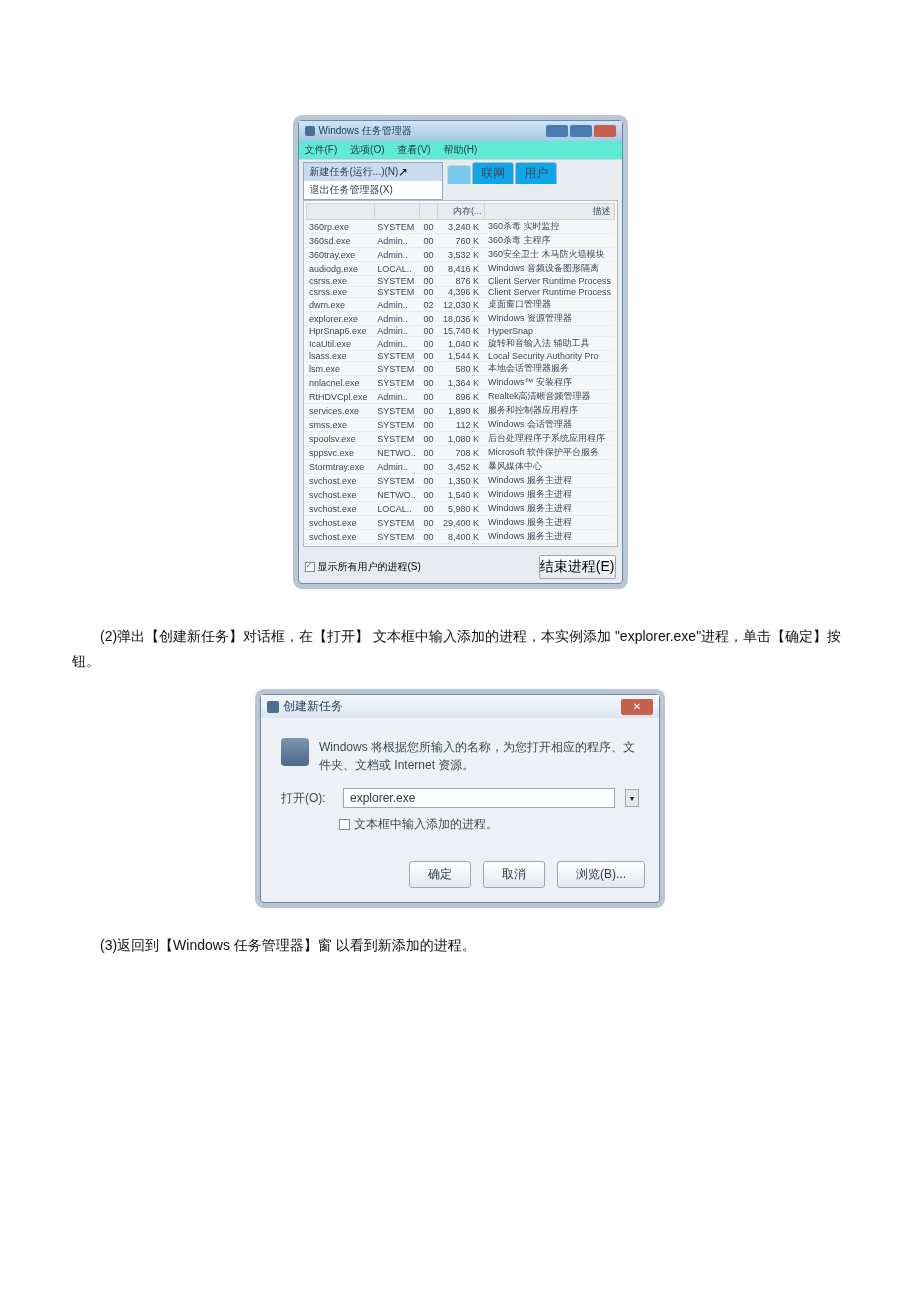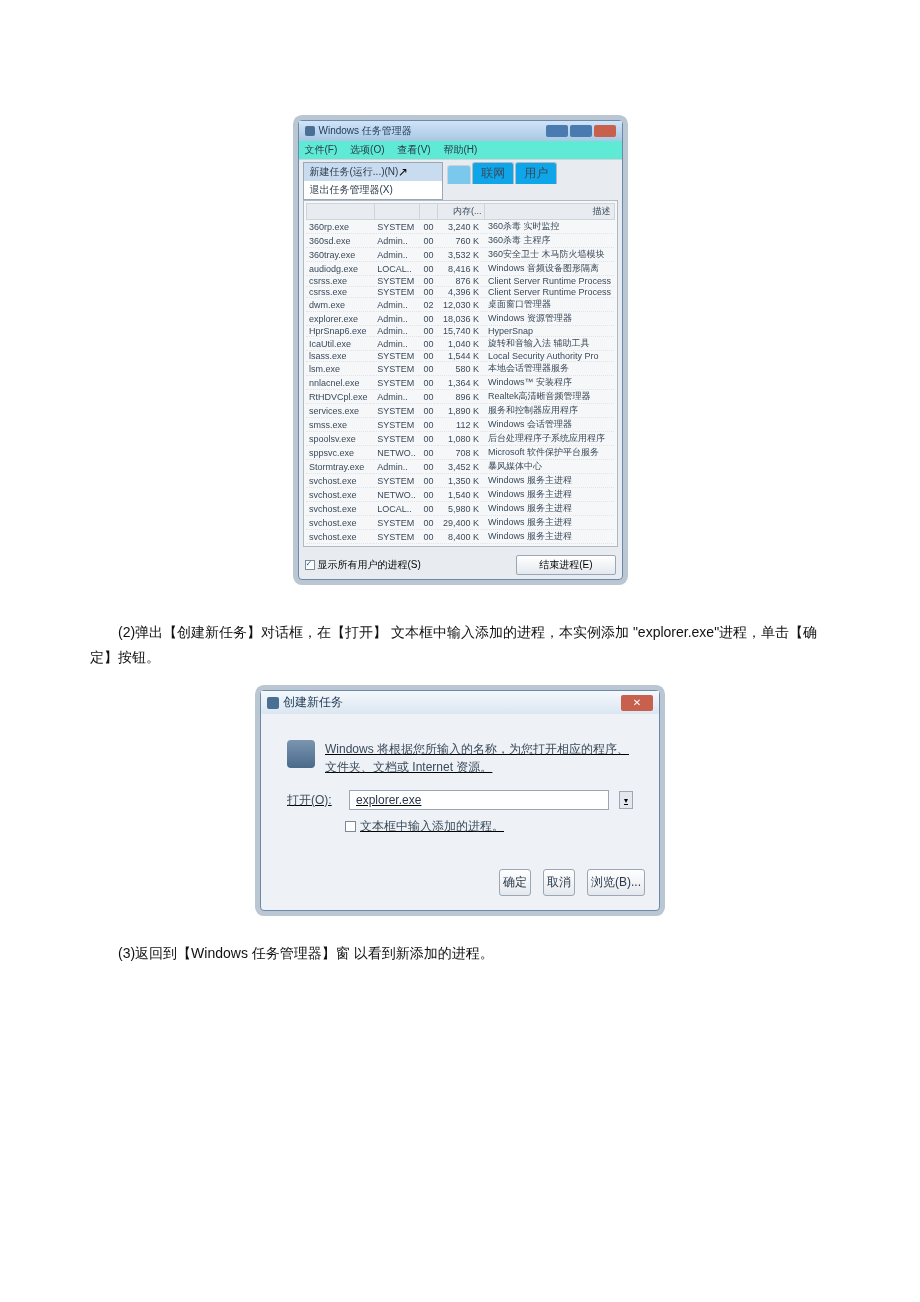--- a/index.html
+++ b/index.html
@@ -99,40 +99,40 @@
       padding: 4px 6px;
       align-items: center;
       gap: 8px;
     }
     .tm-check { display: flex; align-items: center; gap: 3px; }
     .tm-check .box { width: 10px; height: 10px; border: 1px solid #7a8a9a; background: #fff; display: inline-block; position: relative; }
     .tm-check .box::after { content: "✓"; font-size: 8px; position: absolute; top: -2px; left: 0; color: #2a5a8a; }
     .tm-btn {
       border: 1px solid #9aa7b5;
       background: linear-gradient(#fff,#e4e8ee);
-      padding: 2px 22px;
-      font-size: 10px;
+      padding: 2px 0;
+      font-size: 14px;
       border-radius: 2px;
     }
     .tm-status { background: #d9dfe6; padding: 2px 6px; font-size: 10px; color: #3a4a5a; }
     .cursor-arrow {
       position: relative;
     }
     .cursor-arrow::after {
       content: "↖";
       transform: scaleX(-1);
       display: inline-block;
       position: absolute;
       font-size: 12px;
       color: #000;
     }
     
     .para {
       text-indent: 2em;
-      margin: 20px 30px;
+      margin: 20px 12px;
       line-height: 1.8;
       color: #111;
     }
     
     .ct-window {
       width: 400px;
       margin: 10px auto 30px auto;
       border: 1px solid #6b8aab;
       background: #eef2f6;
       box-shadow: 0 0 0 5px #bac6d2;
@@ -142,42 +142,42 @@
     .ct-titlebar {
       background: linear-gradient(#f4f8fc, #dbe6f1);
       padding: 3px 6px;
       display: flex;
       align-items: center;
       gap: 4px;
       color: #1c3a56;
     }
     .ct-titlebar .ico { width: 12px; height: 12px; background: #4a6f95; border-radius: 2px; display: inline-block; }
     .ct-close { margin-left: auto; width: 32px; height: 16px; background: #c8604e; border-radius: 2px; display: flex; align-items: center; justify-content: center; color: #fff; font-size: 10px; }
-    .ct-body { padding: 26px; text-decoration: underline; }
+    .ct-body { padding: 20px; }
     .ct-msg { display: flex; gap: 10px; align-items: flex-start; margin-bottom: 14px; color: #3a4a5a; }
     .ct-msg .run-ico { width: 28px; height: 28px; background: linear-gradient(#7a95b0,#4a6a8a); border-radius: 4px; flex-shrink: 0; }
     .ct-msg .txt { line-height: 1.5; }
     .ct-row { display: flex; align-items: center; gap: 10px; margin-bottom: 8px; }
     .ct-row .lbl { min-width: 52px; color: #3a4a5a; }
     .ct-input {
       flex: 1;
       border: 1px solid #9aa7b5;
       background: #fff;
       padding: 2px 6px;
       font-size: 12px;
       color: #2a3a4a;
     }
     .ct-dd { width: 14px; height: 18px; border: 1px solid #9aa7b5; background: #e4e8ee; display: flex; align-items: center; justify-content: center; font-size: 8px; }
     .ct-row2 { padding-left: 58px; display: flex; align-items: center; gap: 4px; color: #3a4a5a; }
     .ct-row2 .box { width: 11px; height: 11px; border: 1px solid #7a8a9a; background: #fff; display: inline-block; }
     .ct-buttons { display: flex; justify-content: flex-end; gap: 12px; padding: 8px 14px 14px 14px; }
     .ct-btn {
       border: 1px solid #9aa7b5;
       background: linear-gradient(#fff,#e4e8ee);
-      padding: 4px 3px;
+      padding: 4px 18px;
       font-size: 12px;
       border-radius: 3px;
       color: #2a3a4a;
     }
   </style>
 </head>
 <body>
 
 <div class="page">
 

